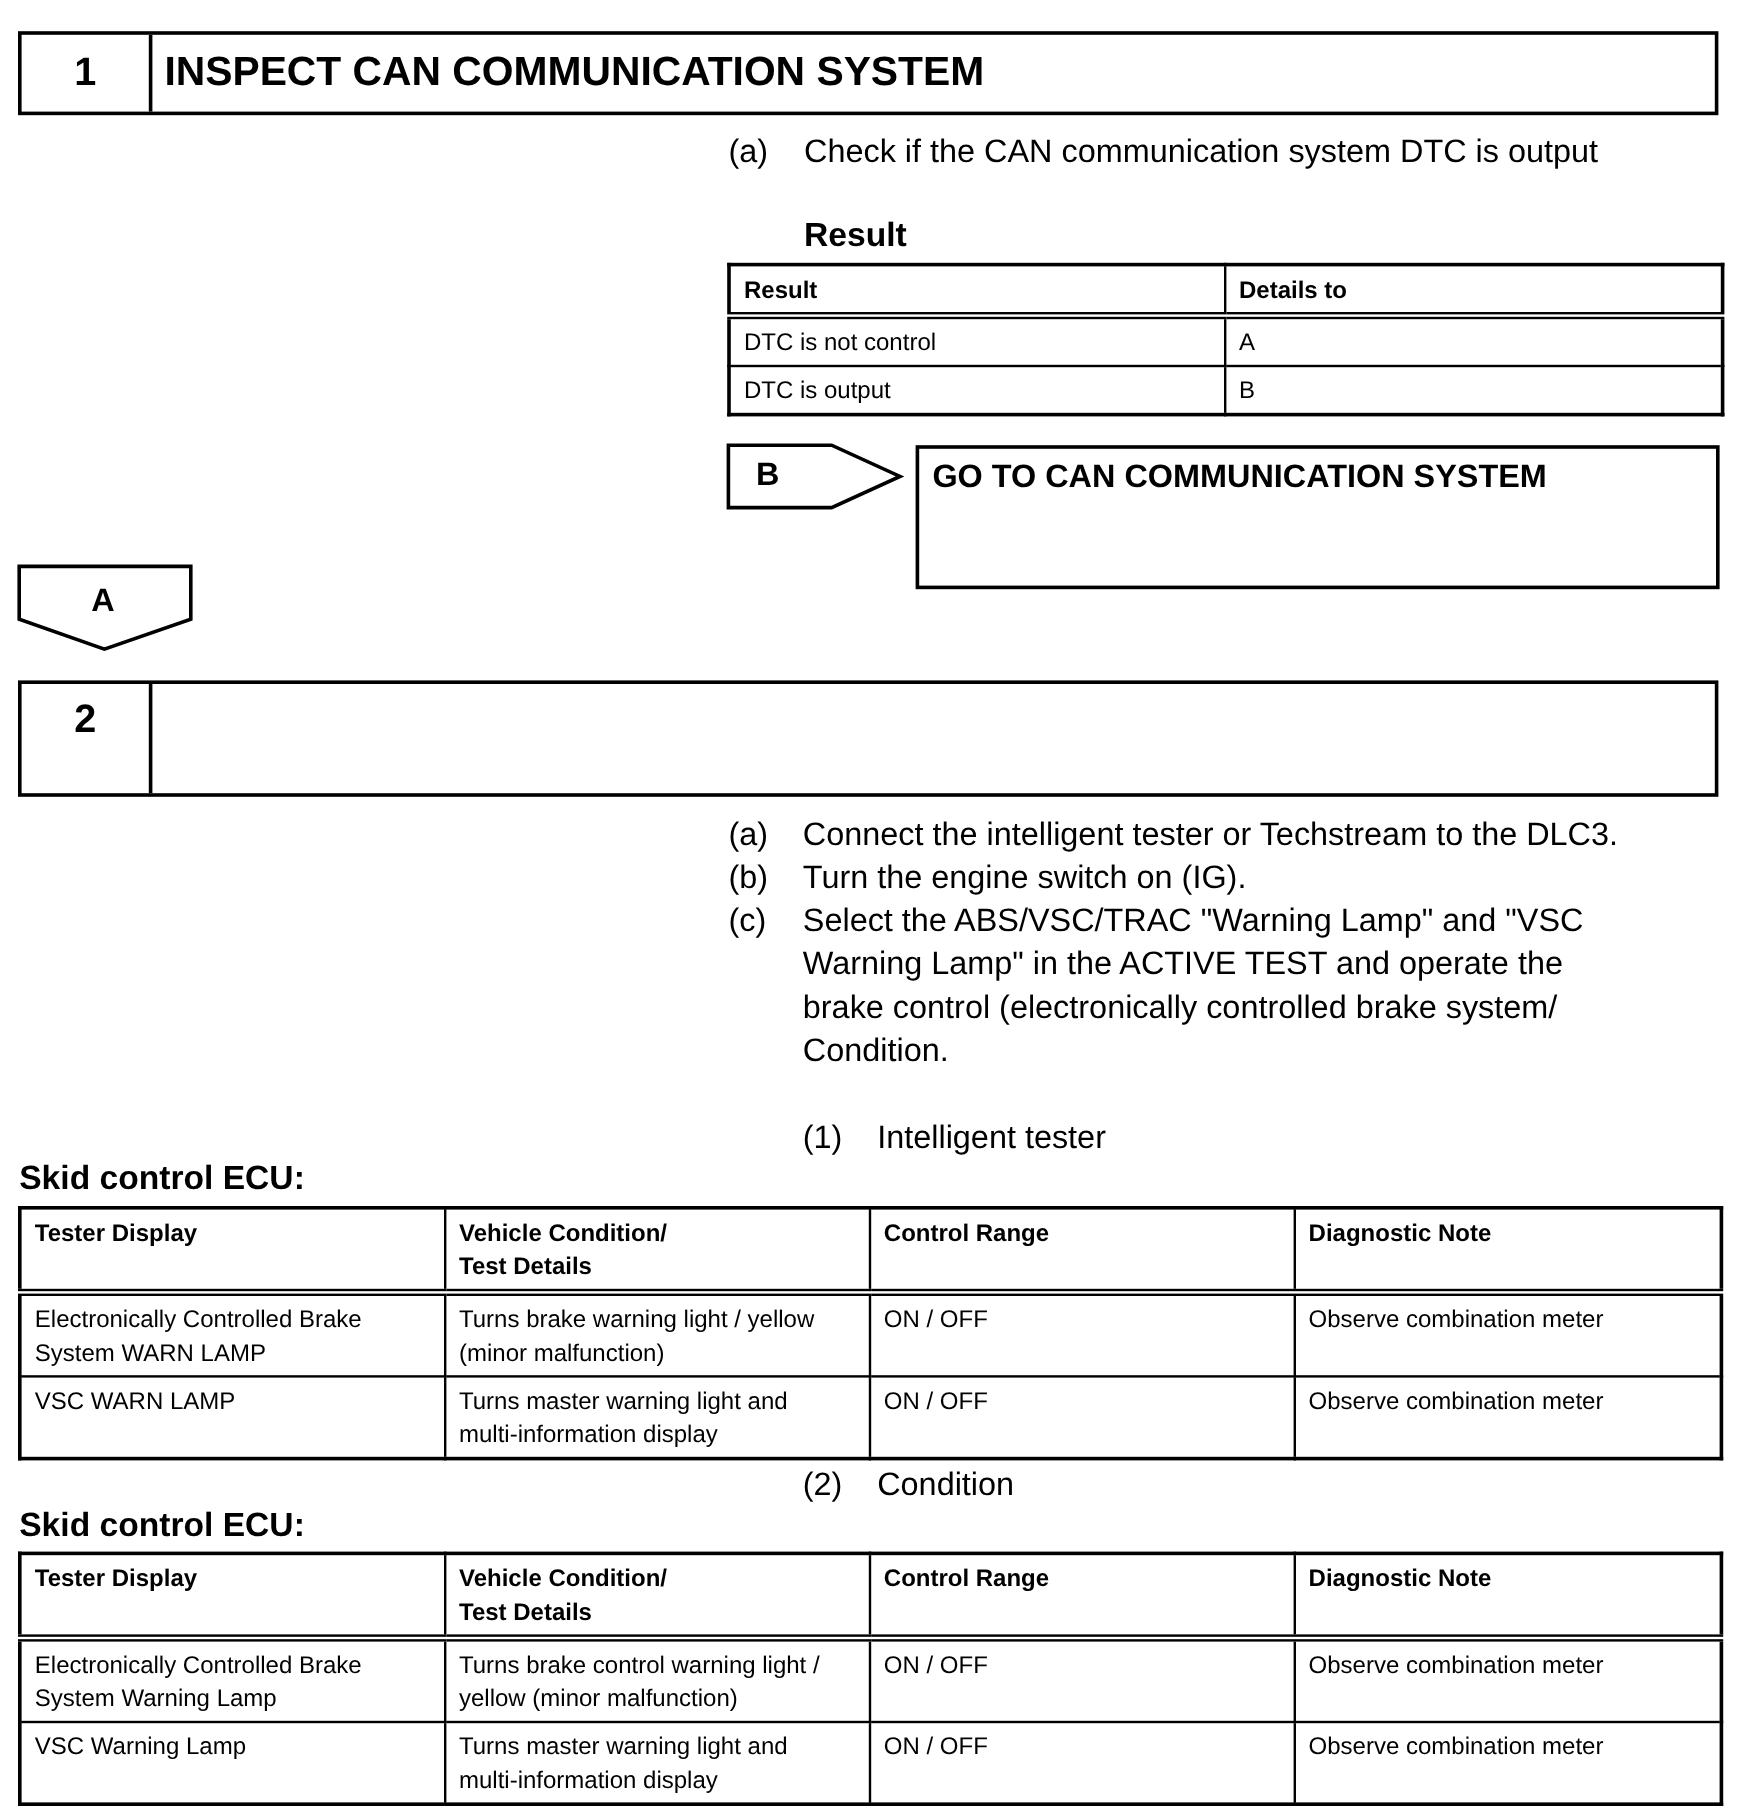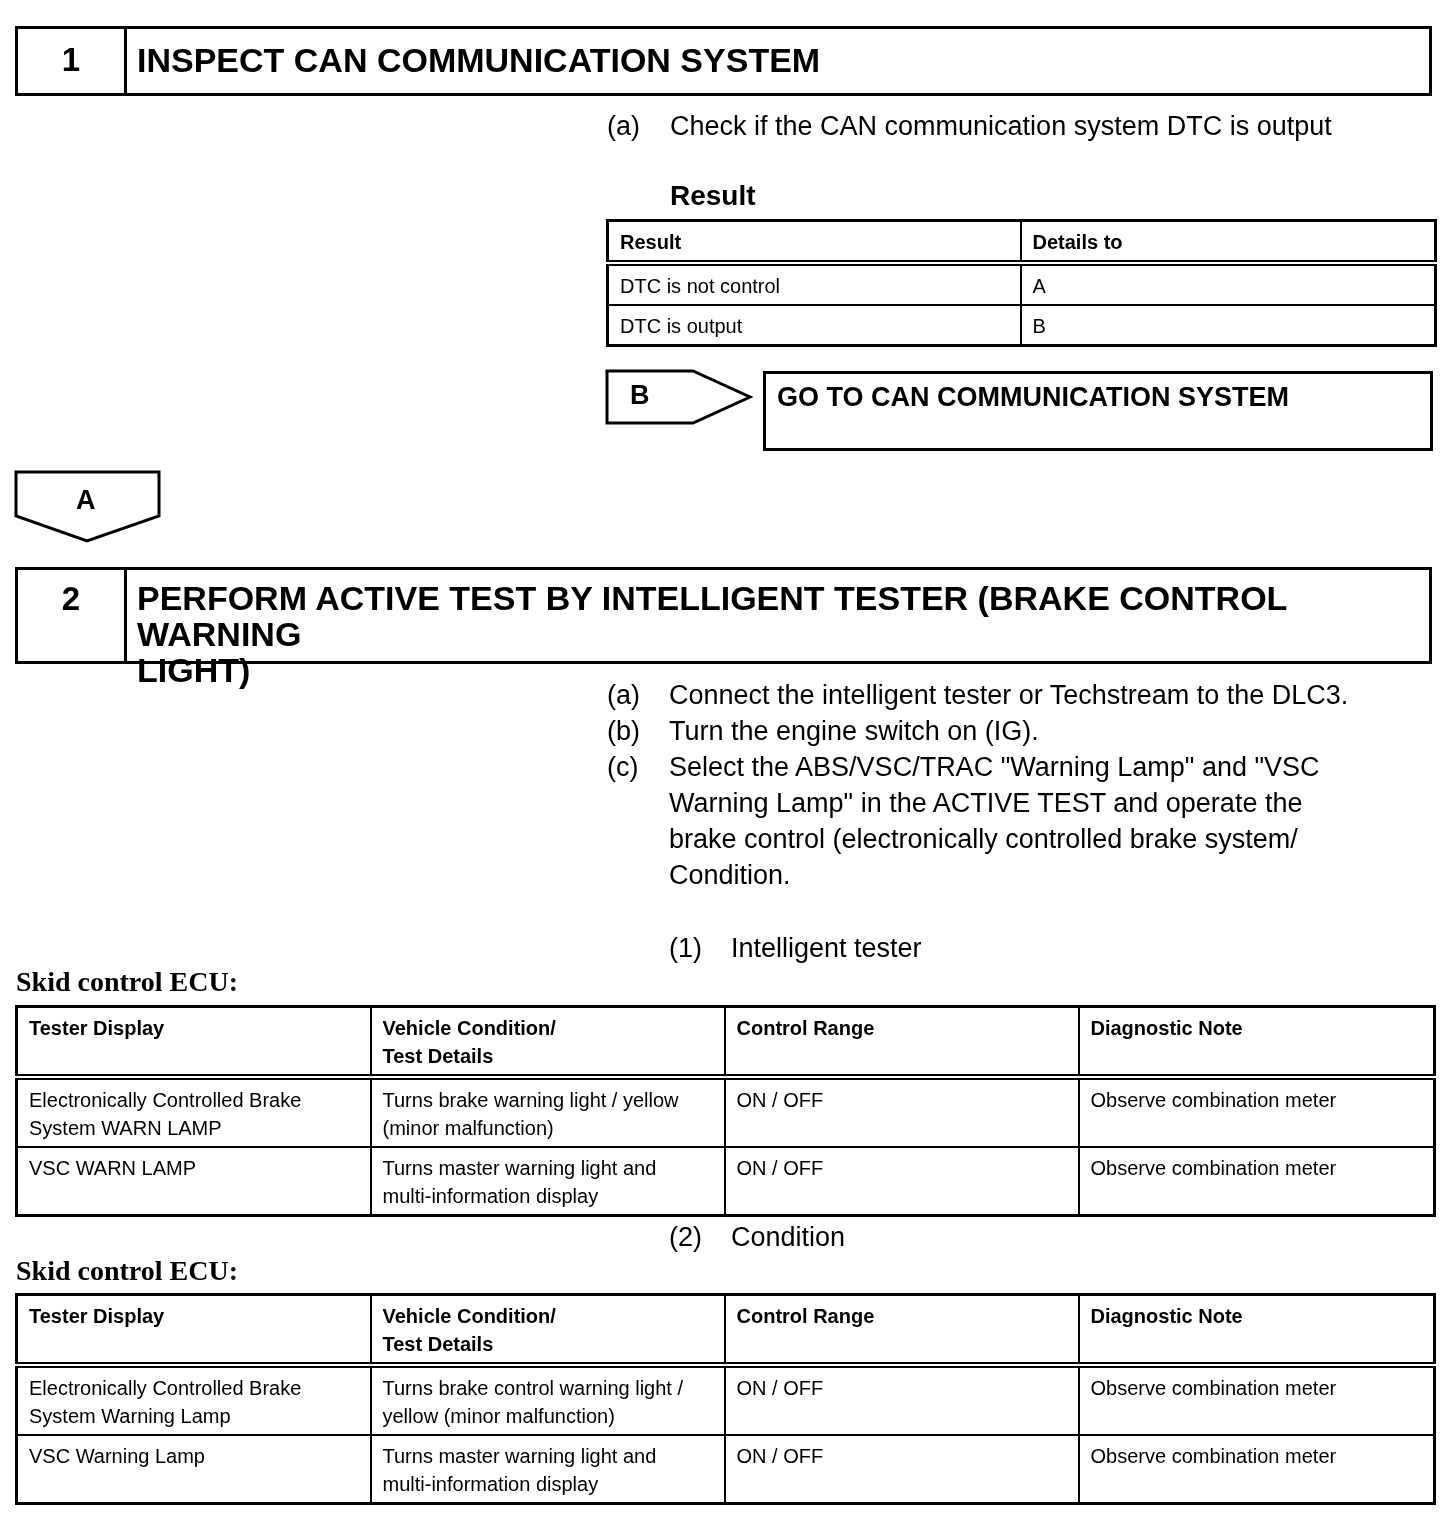--- a/index.html
+++ b/index.html
@@ -13,23 +13,23 @@
   .item { position:absolute; font-size:27px; line-height:36px; }
   .item .lbl { position:absolute; left:0; }
   .item .txt { position:absolute; left:62px; width:770px; }
 
   table.t { position:absolute; border-collapse:collapse; font-size:20px; table-layout:fixed; }
   table.t td, table.t th { border:2px solid #000; text-align:left; vertical-align:top; padding:6px 10px 4px 11px; line-height:28px; font-weight:normal; }
   table.t th { font-weight:bold; }
   table.t tr.hdr th { border-bottom:6px double #000; }
   table.t { border:3px solid #000; }
 
-  .section-head { position:absolute; left:16px; font-weight:bold; font-size:28px;font-family:Liberation Serif, serif; }
+  .section-head { position:absolute; left:16px; font-weight:bold; font-size:28px; }
 
-  .goto-box { position:absolute; left:763px; top:371px; width:670px; height:80px; border:3px solid #000; box-sizing:border-box; font-weight:bold; font-size:27px; padding:8px 0 0 11px; }
+  .goto-box { position:absolute; left:763px; top:371px; width:670px; height:120px; border:3px solid #000; box-sizing:border-box; font-weight:bold; font-size:27px; padding:8px 0 0 11px; }
   .result-title { position:absolute; left:670px; top:180px; font-weight:bold; font-size:28px; }
 </style>
 </head>
 <body>
 
 <div class="step-box" style="top:26px;height:70px;">
   <div class="step-num" style="padding-top:12px;">1</div>
   <div class="step-title" style="padding-top:13px;">INSPECT CAN COMMUNICATION SYSTEM</div>
 </div>
 
@@ -69,24 +69,20 @@
   <span>GO TO CAN COMMUNICATION SYSTEM</span>
 </div>
 
 <svg class="abs" style="left:13px;top:469px;" width="150" height="76">
   <polygon points="3,3 146,3 146,47 74,72 3,47" fill="#fff" stroke="#000" stroke-width="3"></polygon>
 </svg>
 <div class="abs" style="left:76px;top:485px;font-weight:bold;font-size:27px;">A</div>
 
 <div class="step-box" style="top:567px;height:97px;">
   <div class="step-num" style="padding-top:10px;">2</div>
-  <div class="step-title" style="padding-top:10px;">
-    <div>PERFORM ACTIVE TEST BY INTELLIGENT TESTER (BRAKE CONTROL WARNING</div>
-    <div>LIGHT)</div>
-  </div>
 </div>
 
 <div class="item" style="left:607px;top:677px;width:840px;height:36px;">
   <span class="lbl">(a)</span>
   <span class="txt">Connect the intelligent tester or Techstream to the DLC3.</span>
 </div>
 <div class="item" style="left:607px;top:713px;width:840px;height:36px;">
   <span class="lbl">(b)</span>
   <span class="txt">Turn the engine switch on (IG).</span>
 </div>

